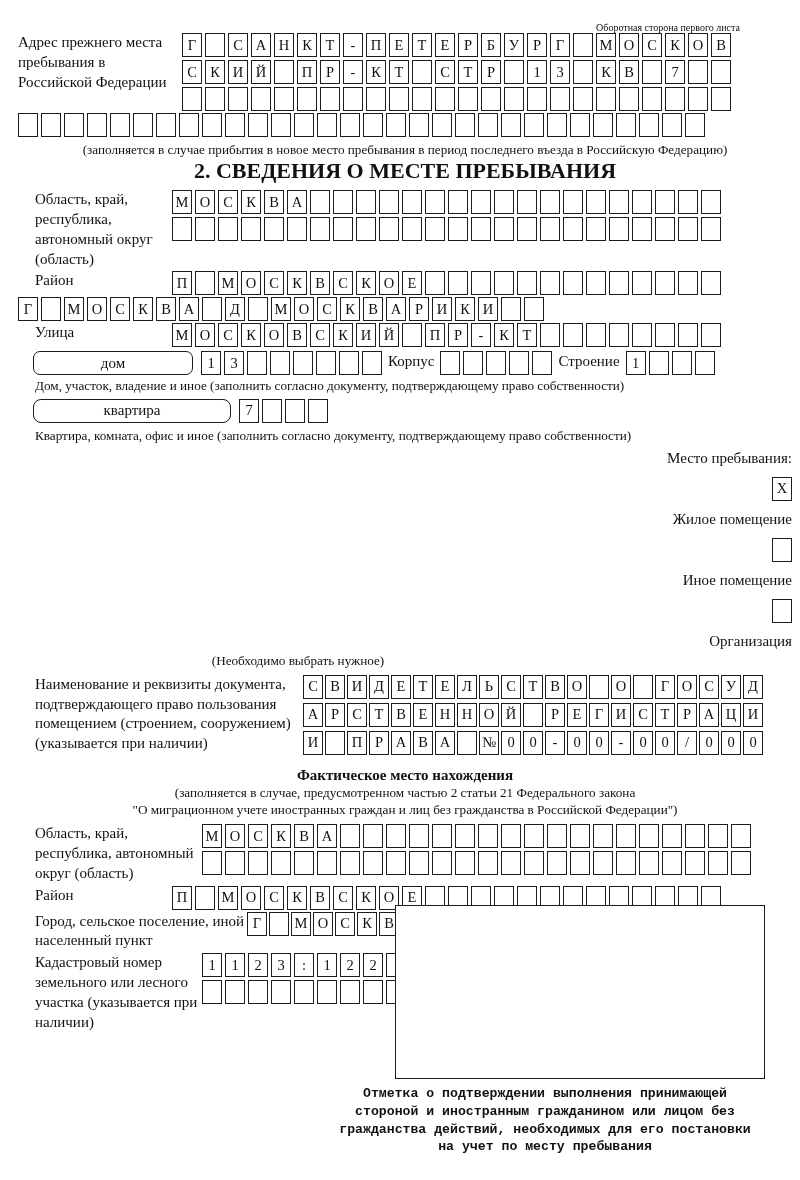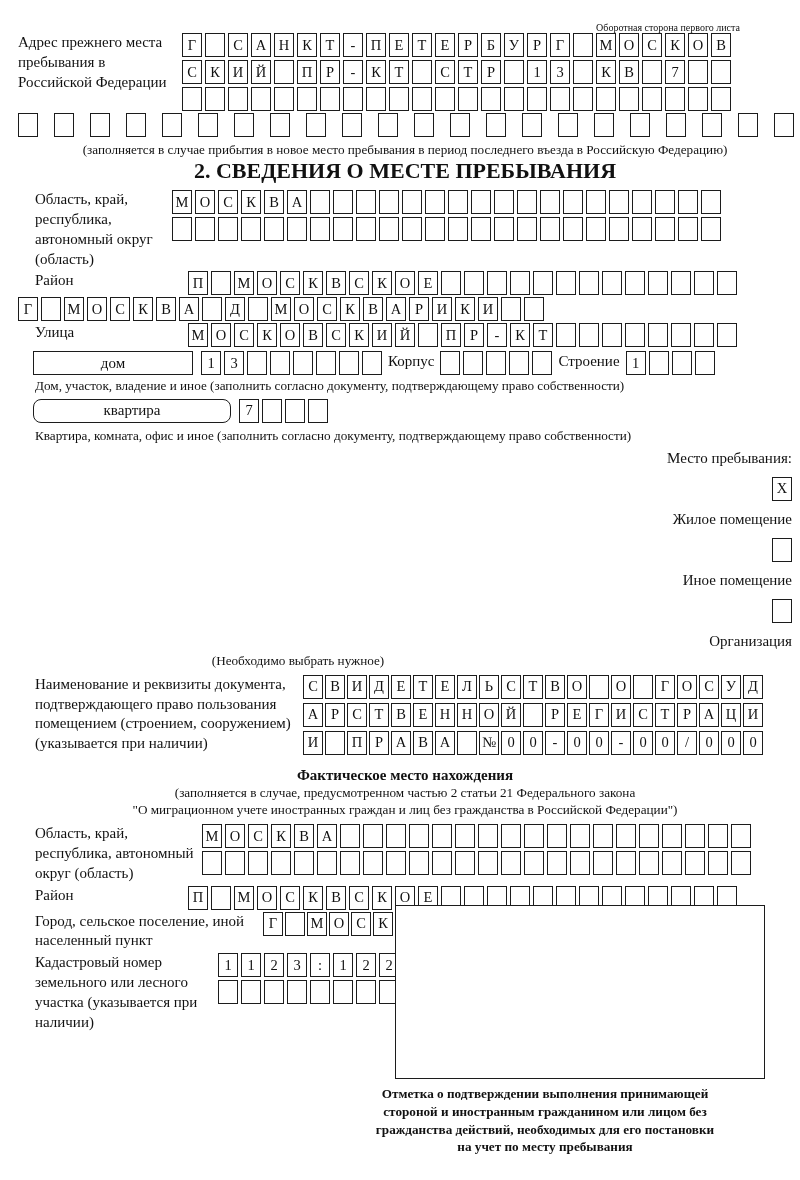--- a/index.html
+++ b/index.html
@@ -28,23 +28,23 @@
     align-items:center;justify-content:center;font-size:15px;
   }
   .inline-lbl{flex:none;padding:2px 6px 0 6px;}
   .stay-row{display:flex;align-items:flex-end;gap:10px;padding-left:17px;flex-direction:column;}
   .stamp-rect{
     position:absolute;left:395px;top:905px;width:368px;height:172px;
     border:1.6px solid #1c1c1c;background:#fff;
   }
   .stamp-note{
     position:absolute;left:305px;top:1085px;width:480px;
-    font-size:13.2px;line-height:1.35;text-align:center;font-weight:bold;
+    font-size:13.2px;line-height:1.35;text-align:center;font-weight:bold;font-family:Liberation Mono, monospace;
   }
-  .mt2{margin-top:2px;gap:16px;} .mt4{margin-top:4px;} .mt6{margin-top:6px;}
+  .mt2{margin-top:2px;} .mt4{margin-top:4px;} .mt6{margin-top:6px;}
   .mt8{margin-top:0;} .mt12{margin-top:12px;}
 </style>
 </head>
 <body>
 
 <div class="page">
 
   <div class="hdr-note">Оборотная сторона первого листа</div>
 
   <div class="row mt8">
@@ -306,21 +306,21 @@
         <span class="cell"></span>
         <span class="cell"></span>
         <span class="cell"></span>
         <span class="cell"></span>
         <span class="cell"></span>
         <span class="cell"></span>
       </div>
   </div>
 
   <div class="row mt4">
-    <div class="wide-box" style="width:158px;margin-left:15px;">дом</div>
+    <div class="wide-box" style="width:158px;margin-left:15px;border-radius:7px;">дом</div>
     <div class="grid" style="margin-left:8px;">
         <span class="cell">1</span>
         <span class="cell">3</span>
         <span class="cell"></span>
         <span class="cell"></span>
         <span class="cell"></span>
         <span class="cell"></span>
         <span class="cell"></span>
         <span class="cell"></span>
       </div>

